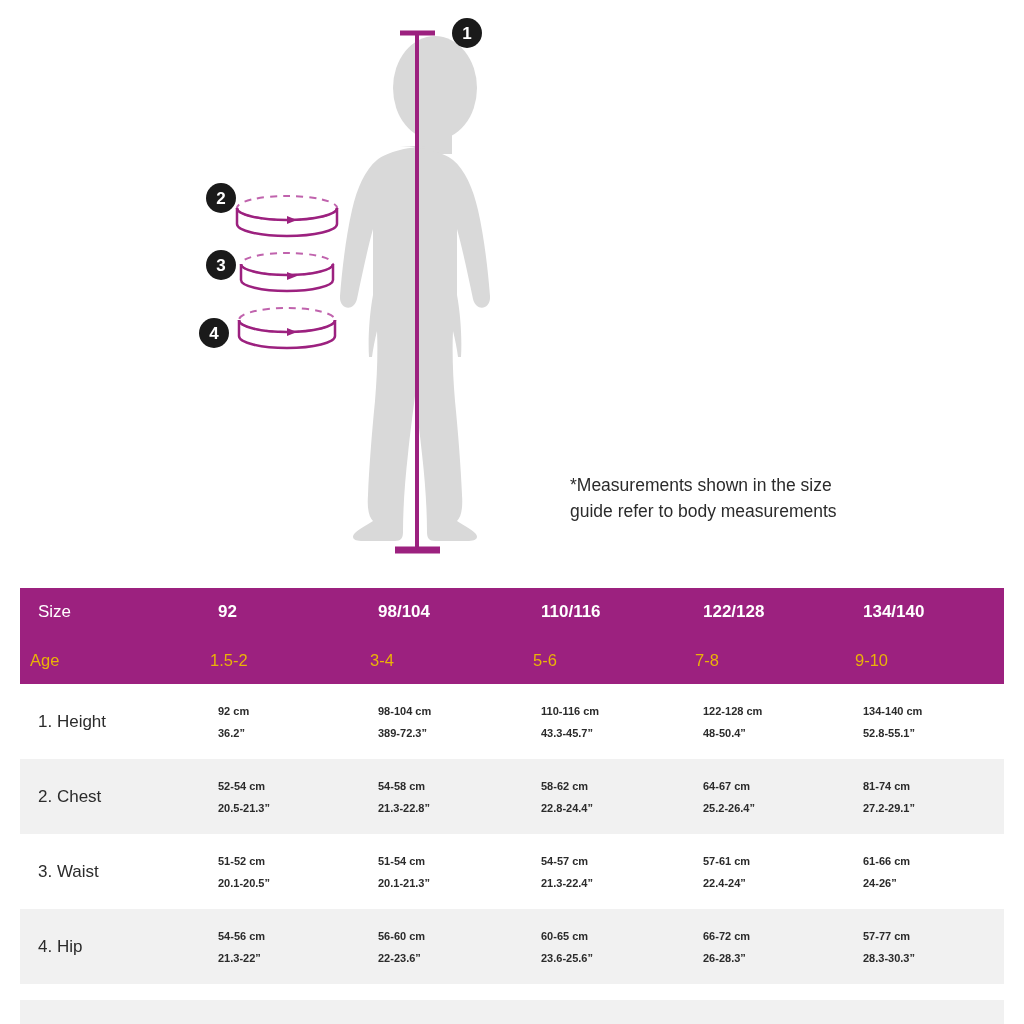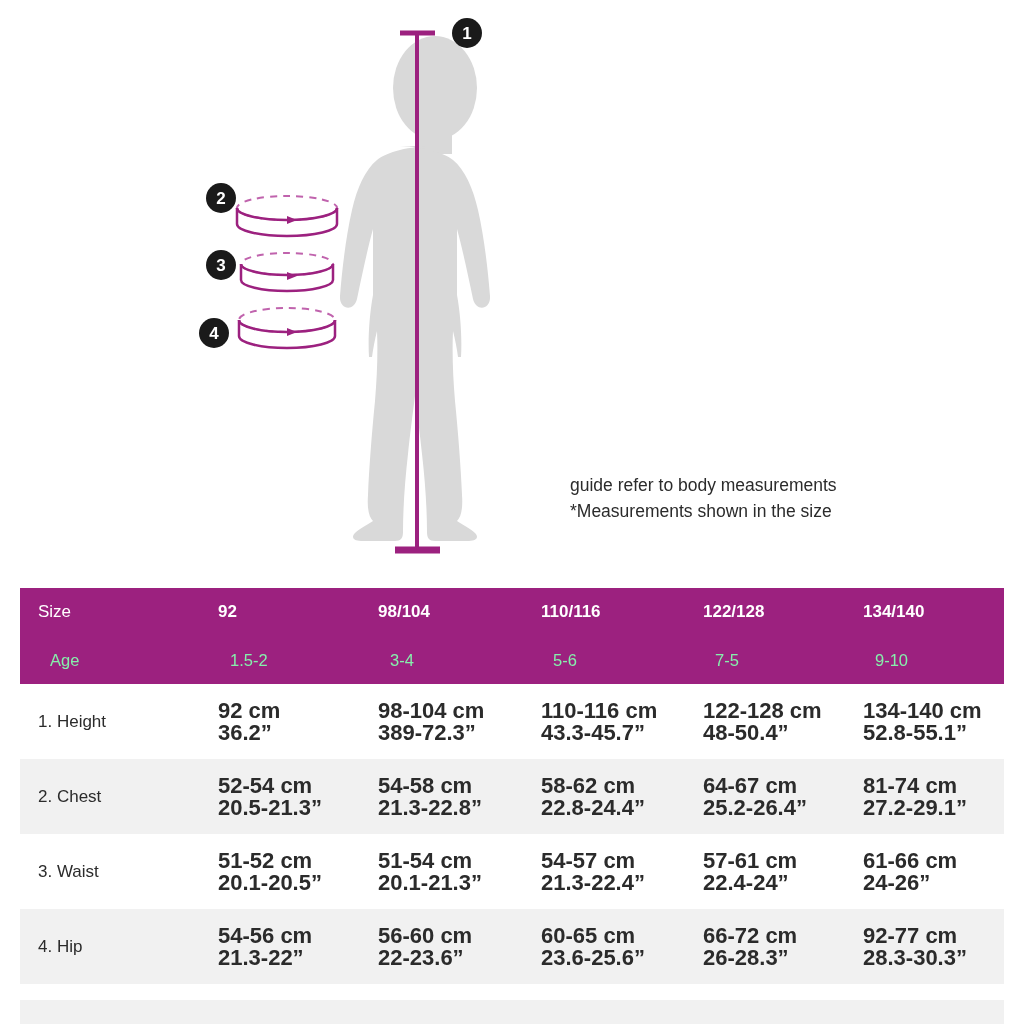--- a/index.html
+++ b/index.html
@@ -71,29 +71,29 @@
     color: #ffffff;
     height: 48px;
     font-size: 17px;
     padding-left: 18px;
     margin-left: 28px;
   }
   tr.head-row td.lbl { font-weight: normal; }
   tr.head-row td.val { font-weight: bold; }
   tr.age-row td {
     background: #9c217f;
-    color: #86efac;
+    color: #eab308;
     height: 48px;
     font-size: 16.5px;
-    padding-left: 30px;
+    padding-left: 10px;
     font-weight: normal;
   }
   tr.body-row td {
     height: 75px;
-    font-size: 22px;
+    font-size: 11px;
     padding-left: 18px;
     color: #2b2b2b;
   }
   tr.body-row td.rowlabel { font-weight: normal; font-size: 17px; }
   tr.body-row td.meas { font-weight: bold; line-height: 22px; }
   tr.shade td { background: #f1f1f1; }
   tr.plain td { background: #ffffff; }
   .foot-strip {
     position: absolute;
     left: 20px; top: 1000px;
@@ -182,22 +182,22 @@
         <path d="M137 318 l10 4 l-10 4 z" fill="#9c217f"></path>
       </g>
     </svg>
 
     <div class="marker m1">1</div>
     <div class="marker m2">2</div>
     <div class="marker m3">3</div>
     <div class="marker m4">4</div>
 
     <div class="note">
+      <div>*Measurements shown in the size</div>
       <div>guide refer to body measurements</div>
-      <div>*Measurements shown in the size</div>
     </div>
   </div>
 
   <table class="size-table">
     <colgroup>
       <col class="c0">
         <col class="c1">
         <col class="c2">
         <col class="c3">
         <col class="c4">
@@ -210,21 +210,21 @@
         <td class="val">98/104</td>
         <td class="val">110/116</td>
         <td class="val">122/128</td>
         <td class="val">134/140</td>
       </tr>
       <tr class="age-row">
         <td>Age</td>
         <td>1.5-2</td>
         <td>3-4</td>
         <td>5-6</td>
-        <td>7-5</td>
+        <td>7-8</td>
         <td>9-10</td>
       </tr>
 
       <tr class="body-row plain">
         <td class="rowlabel">1. Height</td>
         <td class="meas">
           <div>92 cm</div>
           <div>36.2”</div>
         </td>
         <td class="meas">
@@ -305,21 +305,21 @@
         </td>
         <td class="meas">
           <div>60-65 cm</div>
           <div>23.6-25.6”</div>
         </td>
         <td class="meas">
           <div>66-72 cm</div>
           <div>26-28.3”</div>
         </td>
         <td class="meas">
-          <div>92-77 cm</div>
+          <div>57-77 cm</div>
           <div>28.3-30.3”</div>
         </td>
       </tr>
     </tbody>
   </table>
 
   <div class="foot-strip"></div>
 </div>
 
 </body></html>

